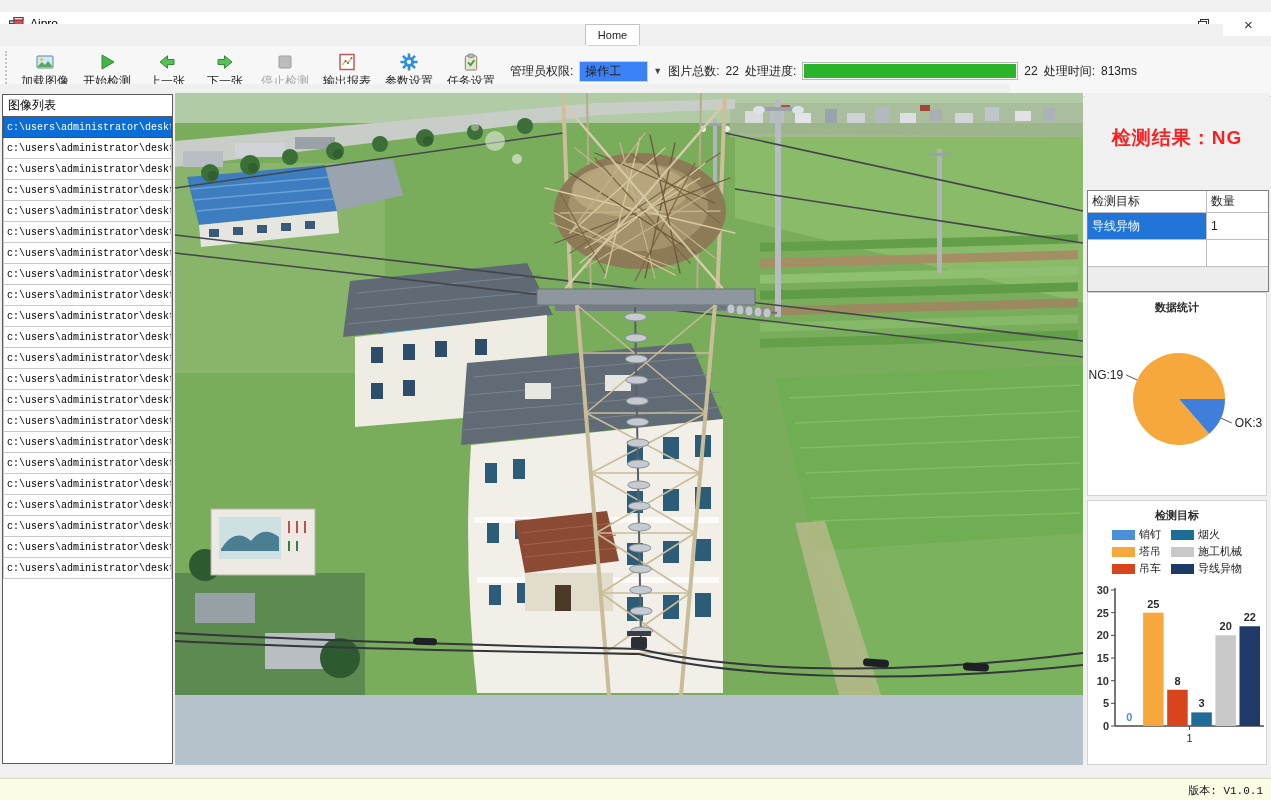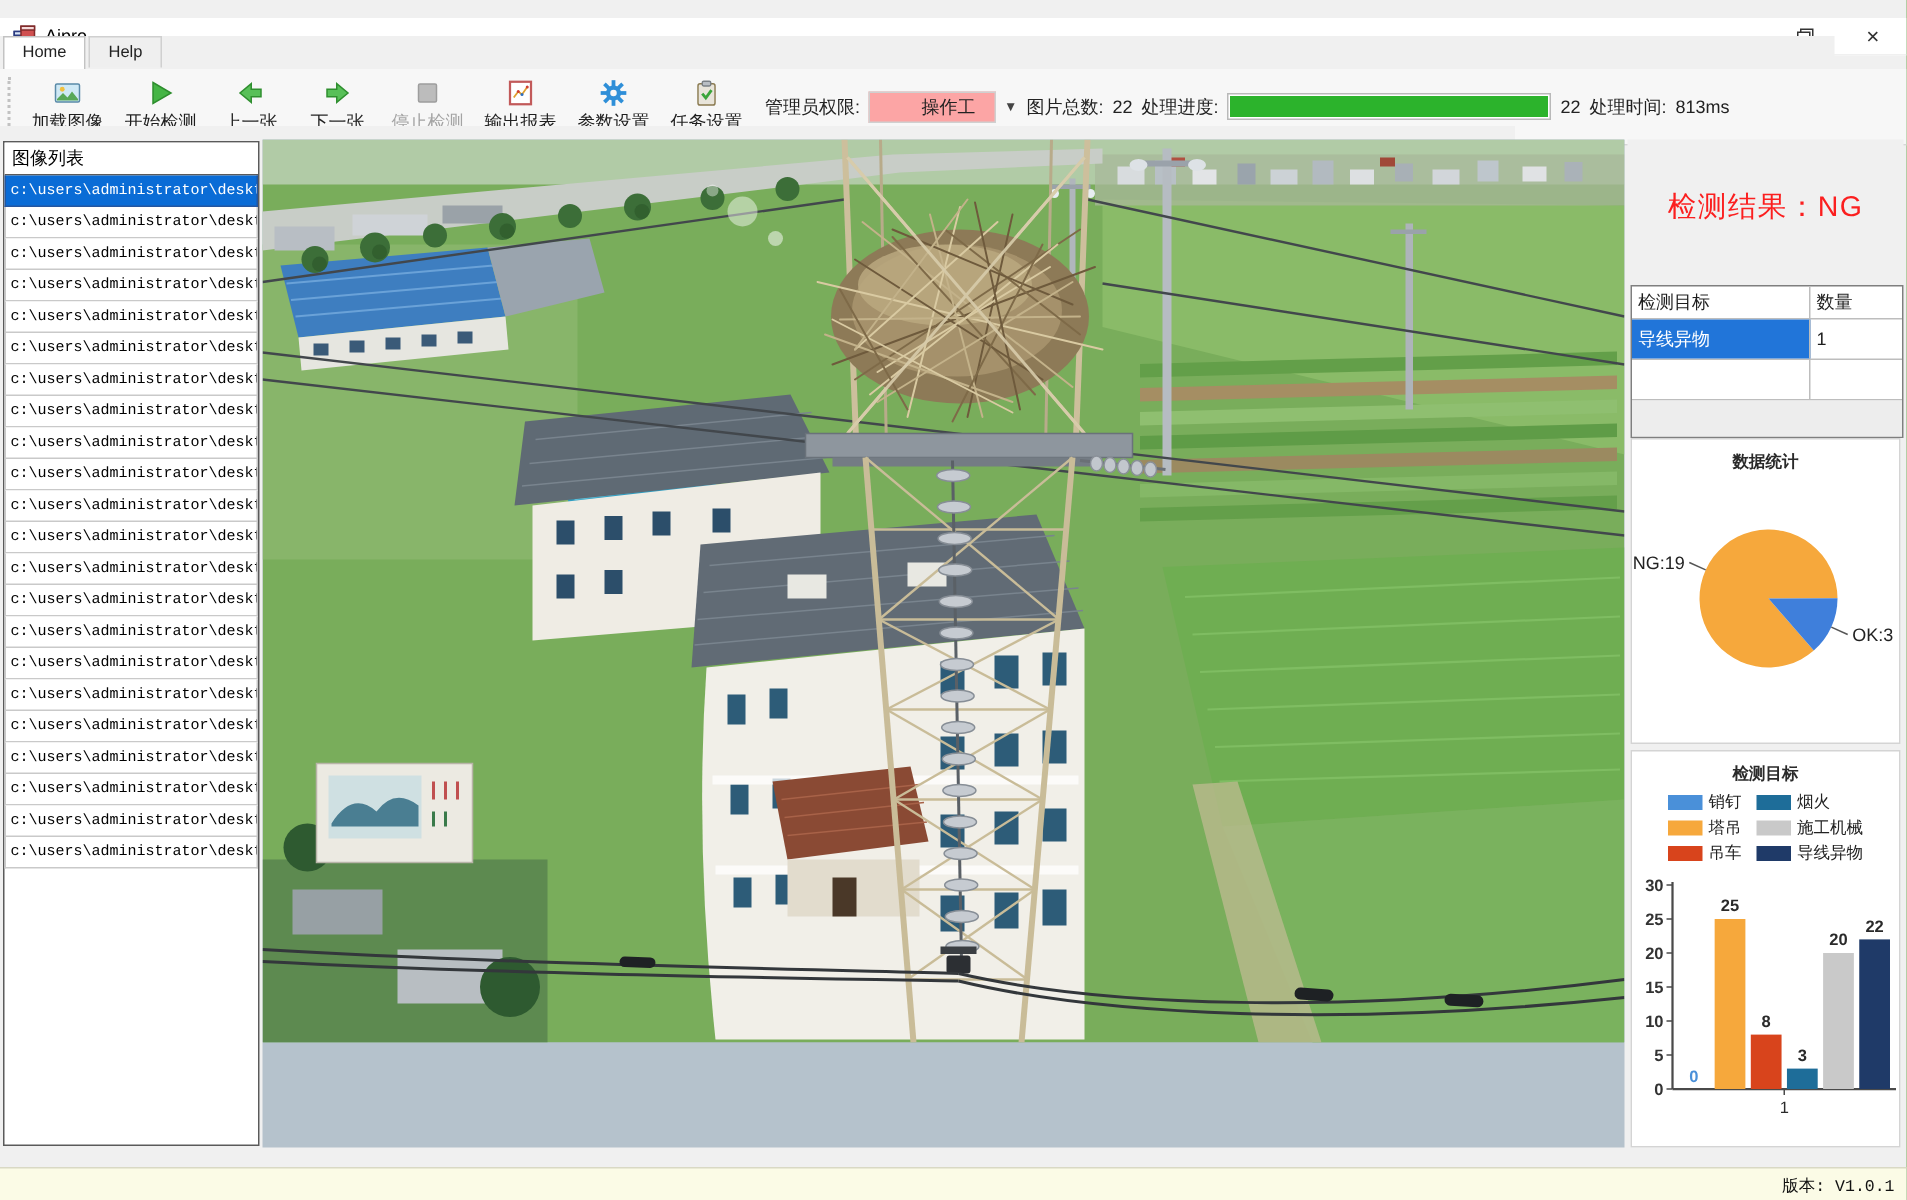--- a/index.html
+++ b/index.html
@@ -12,35 +12,35 @@
   .titlebar{position:absolute;left:0;top:12px;width:1271px;height:24px;background:#ffffff;
     display:flex;align-items:center;border-bottom:1px solid #f0f0f0;}
   .titlebar .appicon{margin:0 6px 0 8px;width:16px;height:16px;}
   .titlebar .title{font-size:12px;color:#000;}
   .win-controls{margin-left:auto;display:flex;height:24px;}
   .win-btn{width:45px;height:24px;display:flex;align-items:center;justify-content:center;cursor:default;}
   .min-glyph{width:11px;height:0;border-top:1px solid #333;display:block;}
   .close-glyph{font-size:15px;color:#333;line-height:1;}
   
   .tabstrip{position:absolute;left:0;top:24px;width:1223px;height:22px;background:#f0f0f0;
-    border-bottom:1px solid #dadada;display:flex;align-items:flex-start;}
+    border-bottom:1px solid #dadada;display:flex;align-items:center;flex-direction:column;}
   .tab{height:20px;line-height:20px;padding:0 12px;font-size:11px;margin-left:2px;
     border:1px solid #d0d0d0;border-bottom:none;background:#efefef;color:#222;}
   .tab.active{background:#ffffff;border-color:#c3c3c3;position:relative;z-index:2;height:21px;}
   
   .toolbar{position:absolute;left:0;top:46px;width:1271px;height:50px;background:#f7f7f7;
     border-bottom:1px solid #d7d7d7;display:flex;align-items:center;}
   .grip{width:3px;height:40px;margin:0 4px 0 5px;border-left:2px dotted #c2c2c2;}
   .tb-btn{display:flex;flex-direction:column;align-items:center;justify-content:center;
     padding:3px 6px;margin:0 1px;font-size:12px;color:#1e1e1e;gap:2px;min-width:44px;}
   .tb-btn.disabled{color:#a4a4a4;}
   .tb-fields{display:flex;align-items:center;font-size:12px;color:#222;margin-left:8px;gap:6px;white-space:nowrap;}
   .combo{display:flex;align-items:center;gap:5px;}
-  .combo .box{width:62px;height:19px;background:#fca5a5;border:1px solid #d0d0d0;
-    font-size:12px;line-height:19px;padding-left:21px;text-align:center;}
+  .combo .box{width:62px;height:19px;background:#3b82f6;border:1px solid #d0d0d0;
+    font-size:12px;line-height:19px;padding-left:5px;}
   .combo .caret{font-size:9px;color:#444;}
   .progress{width:216px;height:18px;background:#fff;border:1px solid #b9b9b9;padding:1px;box-sizing:border-box;}
   .progress .fill{height:100%;background:#2cb32c;}
   
   .content{position:absolute;left:0;top:84px;width:1010px;height:682px;background:#f0f0f0;}
   
   .left-panel{position:absolute;left:2px;top:10px;width:171px;height:670px;background:#fff;
     border:1px solid #5a5a5a;box-sizing:border-box;overflow:hidden;}
   .left-header{height:21px;line-height:21px;padding-left:5px;font-size:12px;color:#000;
     border-bottom:1px solid #5a5a5a;background:#fff;}
@@ -51,21 +51,21 @@
   
   .viewer{position:absolute;left:175px;top:9px;width:908px;height:672px;background:#b5c2cc;overflow:hidden;}
   .viewer svg{display:block;}
   .bbox{position:absolute;left:374px;top:28px;width:179px;height:162px;
     border:1px solid rgba(224,48,48,.85);box-sizing:border-box;}
   .bbox .tag{position:absolute;left:-1px;top:-12px;font-size:9px;font-weight:bold;
     color:#e23a2a;letter-spacing:.3px;}
   
   .right-panel{position:absolute;left:1085px;top:9px;width:184px;height:672px;background:#f0f0f0;}
   .result-text{position:absolute;left:0;top:32px;width:184px;text-align:center;
-    color:#fb1f1f;font-size:19px;font-weight:400;letter-spacing:1px;}
+    color:#fb1f1f;font-size:19px;font-weight:700;letter-spacing:1px;}
   .rt-table{position:absolute;left:2px;top:97px;width:180px;height:100px;background:#fff;
     border:1px solid #7f7f7f;display:flex;flex-direction:column;box-sizing:content-box;}
   .rt-hrow,.rt-row{display:flex;border-bottom:1px solid #bdbdbd;}
   .rt-hrow{height:21px;line-height:21px;font-size:12px;}
   .rt-row{height:26px;line-height:26px;font-size:12px;}
   .rt-c1{width:119px;border-right:1px solid #bdbdbd;padding-left:4px;box-sizing:border-box;overflow:hidden;}
   .rt-c2{flex:1;padding-left:4px;overflow:hidden;}
   .rt-row.selected .rt-c1{background:#2175d9;color:#fff;}
   .rt-footer{flex:1;background:#ededed;}
   .panel-card{position:absolute;left:2px;width:180px;background:#fff;border:1px solid #d4d4d4;box-sizing:border-box;}

